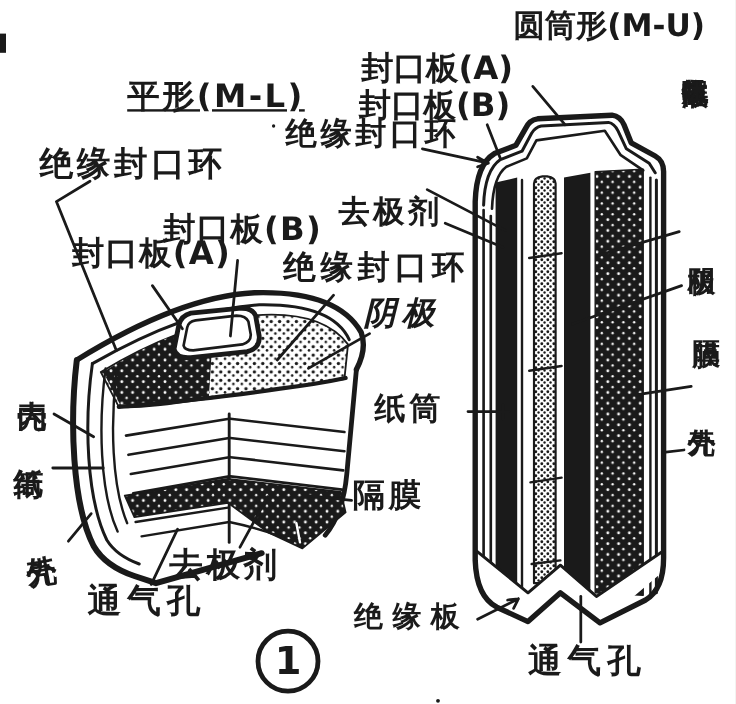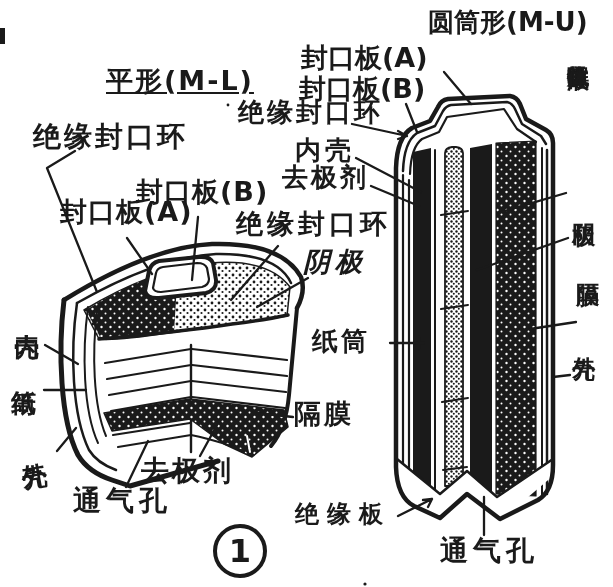--- a/index.html
+++ b/index.html
@@ -159,21 +159,20 @@
   <div class="lbl lbl-v" style="left:10px;top:371px;font-size:25px;">纸筒</div>
   <div class="lbl lbl-v" style="left:15px;top:444px;font-size:25px;transform:rotate(-10deg);">外壳</div>
   <div class="lbl" style="left:73px;top:486px;font-size:28px;letter-spacing:5px;">通气孔</div>
   <div class="lbl" style="left:141px;top:456px;font-size:28px;letter-spacing:3px;">去极剂</div>
   <div class="lbl" style="left:294px;top:400px;font-size:27px;letter-spacing:3px;">隔膜</div>
 
   <div class="lbl" style="left:428px;top:9px;font-size:26px;">圆筒形(M-U)</div>
   <div class="lbl" style="left:301px;top:44px;font-size:27px;">封口板(A)</div>
   <div class="lbl" style="left:299px;top:75px;font-size:27px;">封口板(B)</div>
   <div class="lbl" style="left:238px;top:99px;font-size:26px;letter-spacing:3px;">绝缘封口环</div>
-  <div class="lbl" style="left:295px;top:137px;font-size:26px;letter-spacing:4px;">内壳</div>
   <div class="lbl" style="left:282px;top:164px;font-size:26px;letter-spacing:3px;">去极剂</div>
   <div class="lbl" style="left:312px;top:328px;font-size:26px;letter-spacing:3px;">纸筒</div>
   <div class="lbl" style="left:295px;top:502px;font-size:24px;letter-spacing:8px;">绝缘板</div>
   <div class="lbl" style="left:440px;top:536px;font-size:28px;letter-spacing:5px;">通气孔</div>
   <div class="lbl lbl-v" style="left:567px;top:49px;font-size:22px;">电解液吸收体</div>
   <div class="lbl lbl-v" style="left:572px;top:205px;font-size:23px;">阴极</div>
   <div class="lbl lbl-v" style="left:576px;top:265px;font-size:23px;">隔膜</div>
   <div class="lbl lbl-v" style="left:572px;top:339px;font-size:23px;">外壳</div>
 
   <div class="figno">

